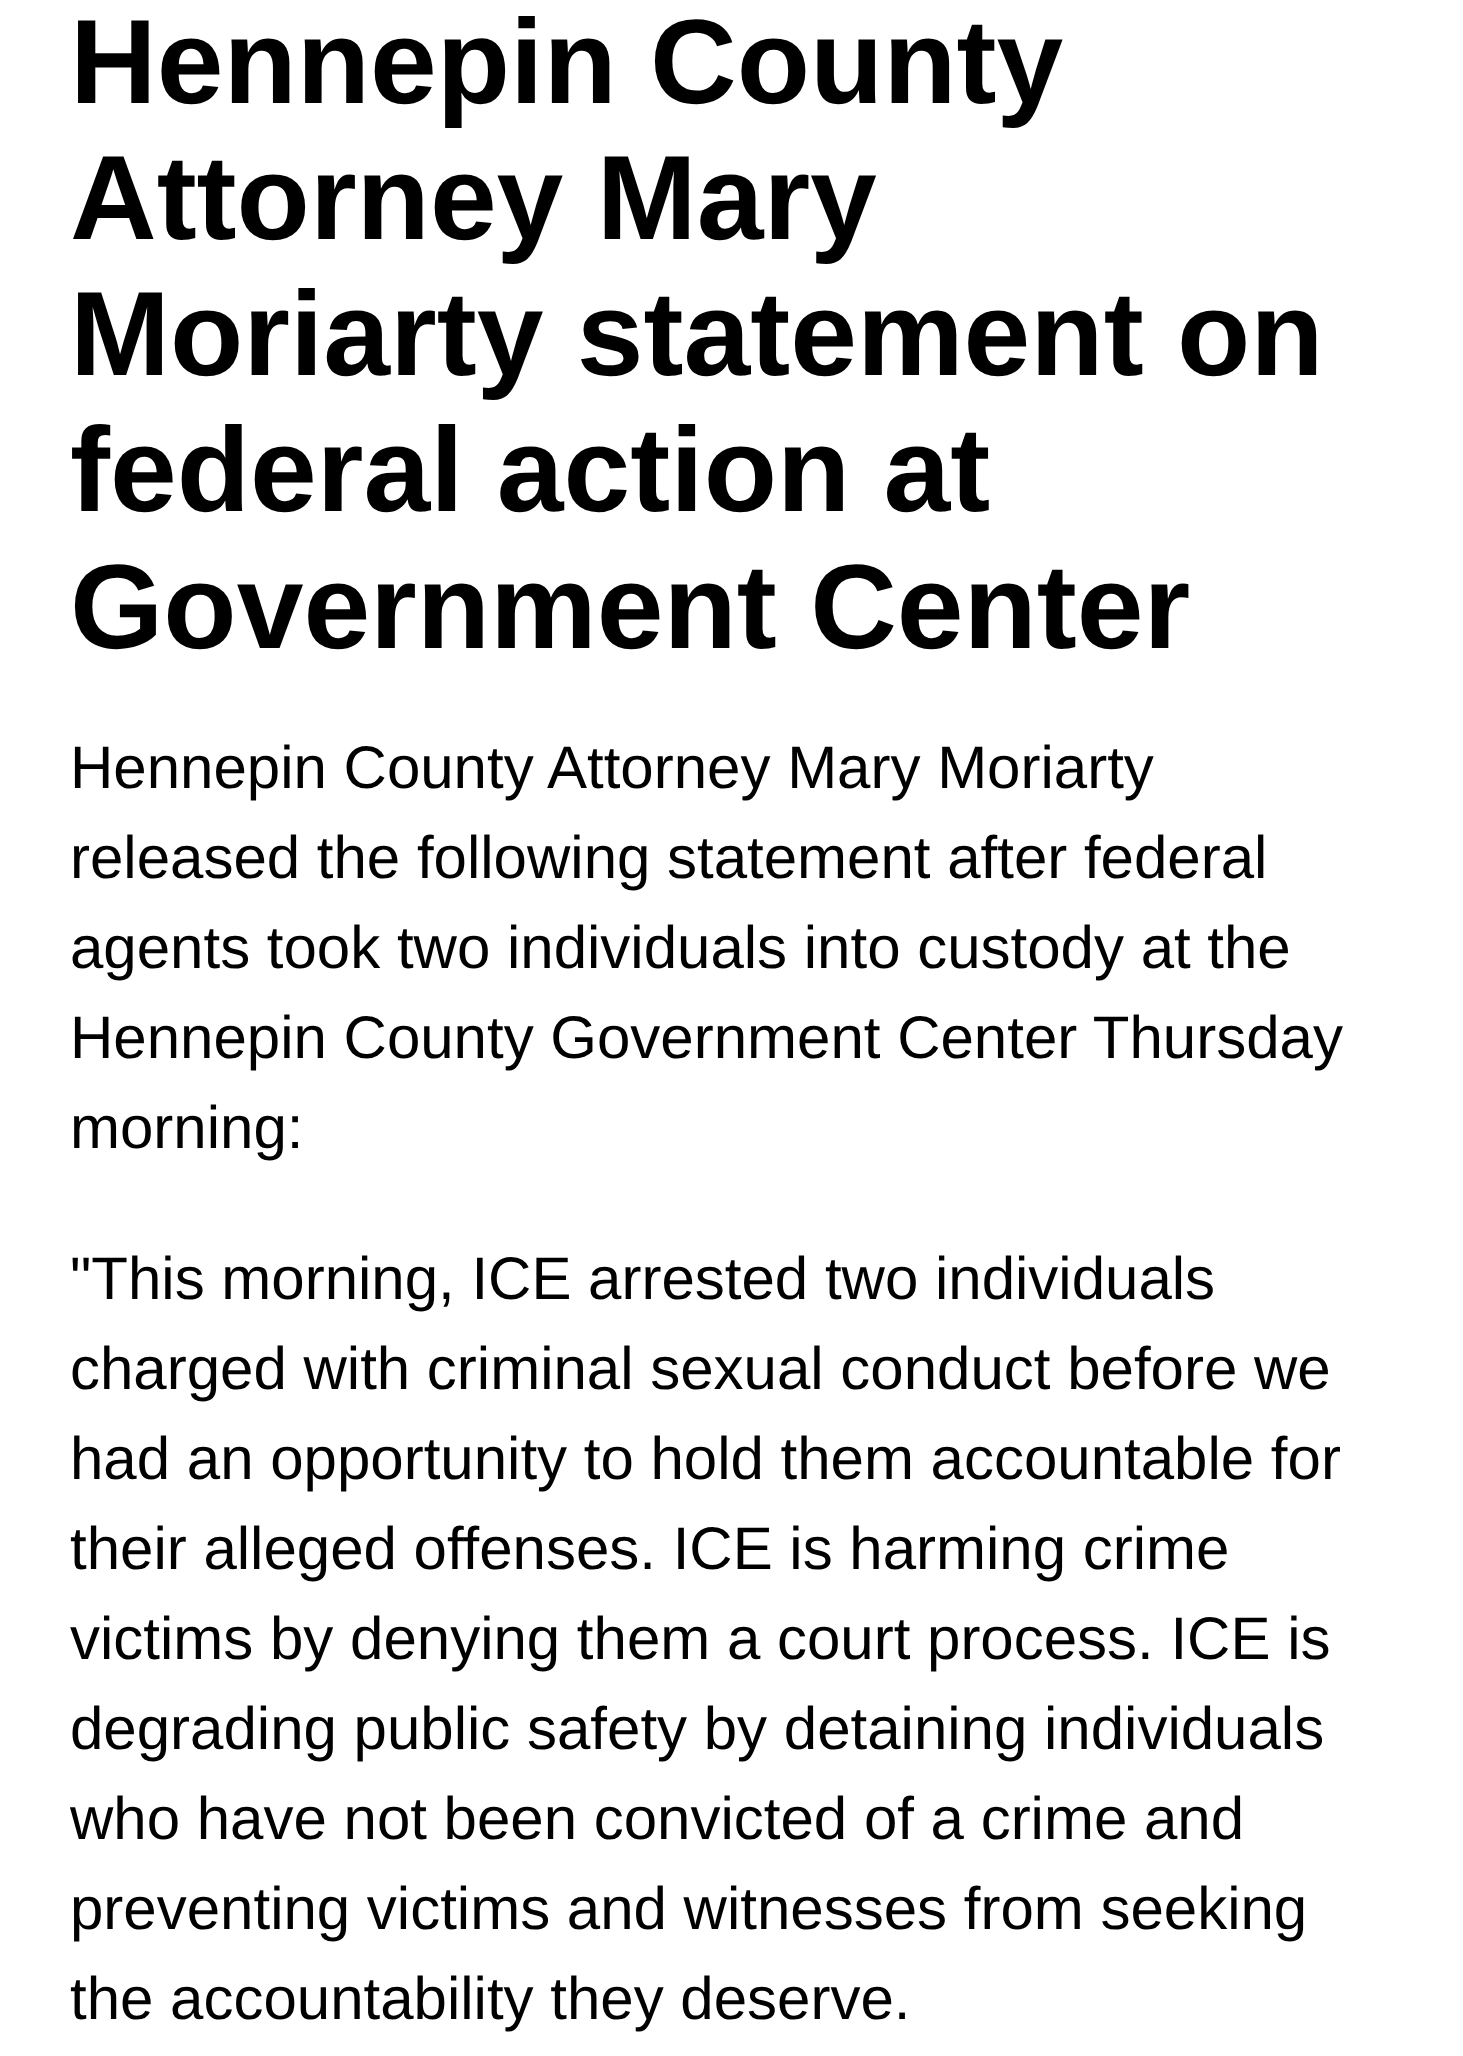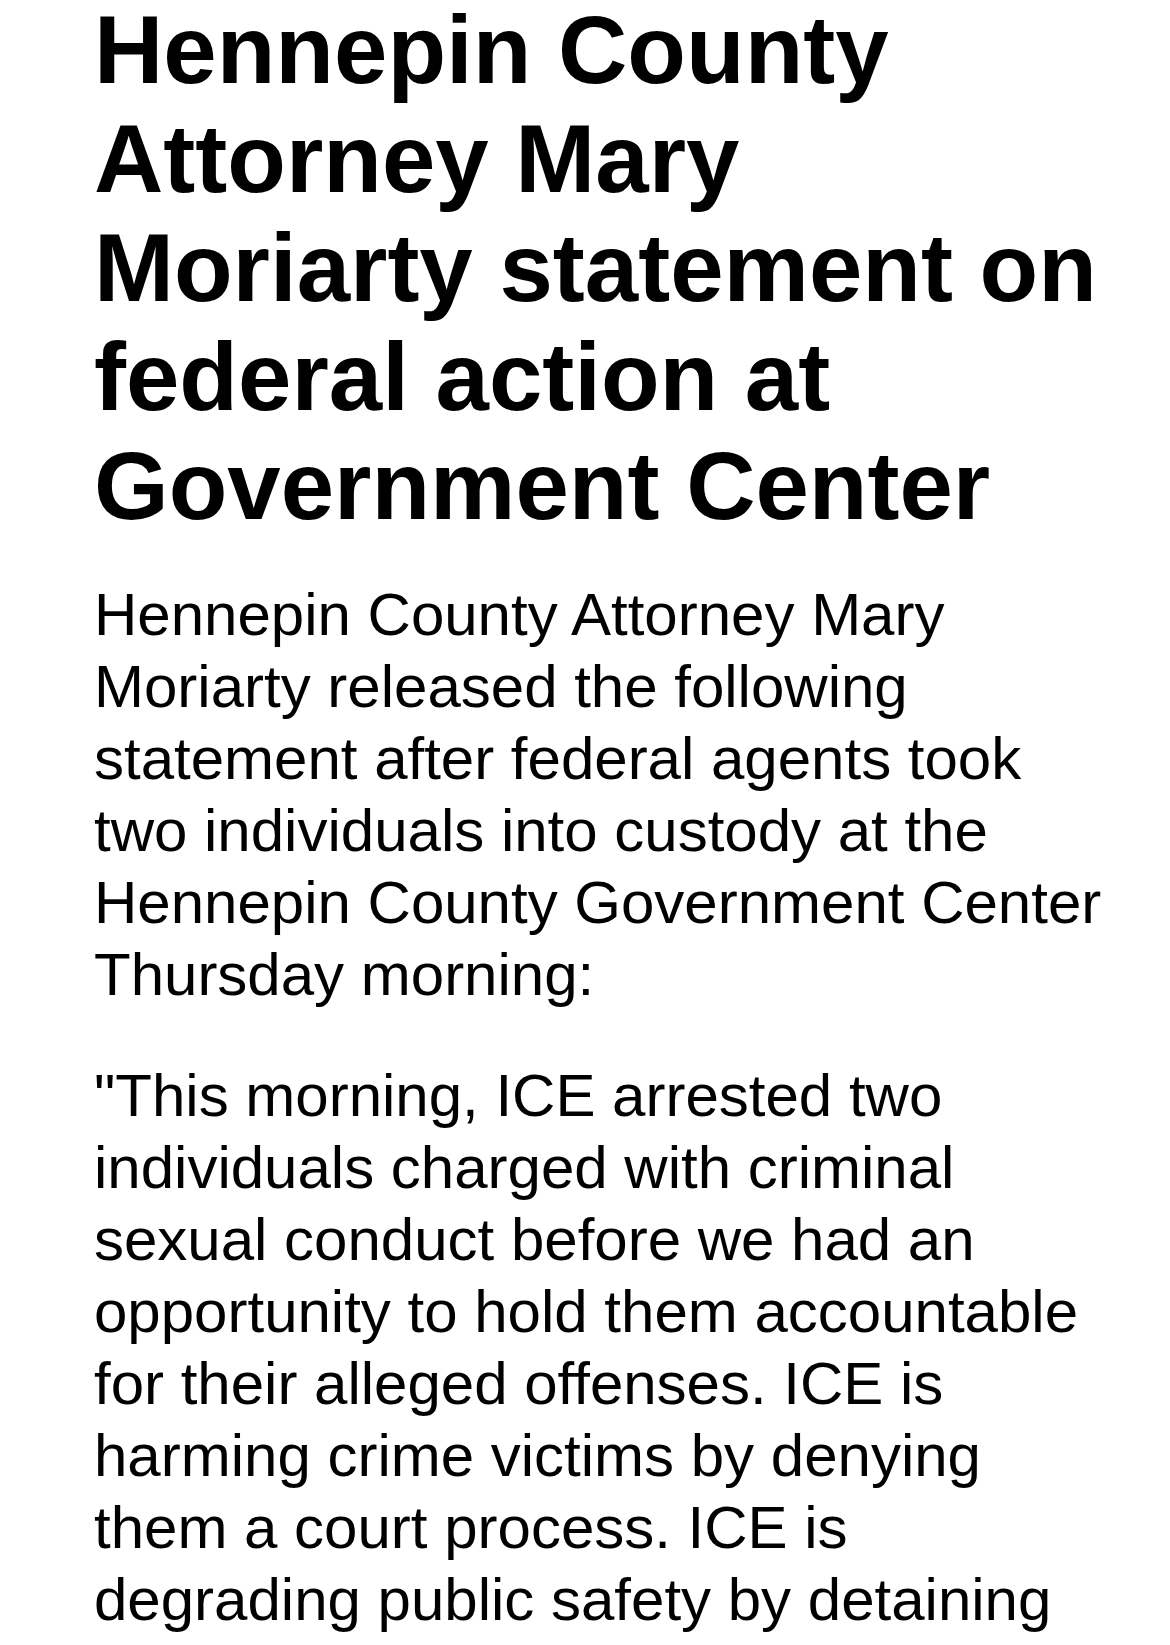--- a/index.html
+++ b/index.html
@@ -10,33 +10,33 @@
   }
   body {
     font-family: "Liberation Sans", "DejaVu Sans", sans-serif;
     color: #000000;
     -webkit-font-smoothing: antialiased;
   }
   .page {
     width: 1170px;
     height: 1645px;
     box-sizing: border-box;
-    padding: 1px 66px 0 94px; 
+    padding: 1px 66px 0 56px; 
     overflow: hidden;
     background: #ffffff;
   }
   .headline {
     font-size: 96px;
     line-height: 109px;
     font-weight: 700;
     letter-spacing: 0;
     margin: -6px 0 39px 0;
   }
   .body-paragraph {
-    font-size: 60px;
+    font-size: 48px;
     line-height: 72px;
     font-weight: 400;
     margin: 0 0 49px 0;
   }
 </style>
 </head>
 <body style="background: rgb(255, 255, 255); color: rgb(0, 0, 0);">
 
 <article class="page">
   <h1 class="headline">Hennepin County Attorney Mary Moriarty statement on federal action at Government Center</h1>

